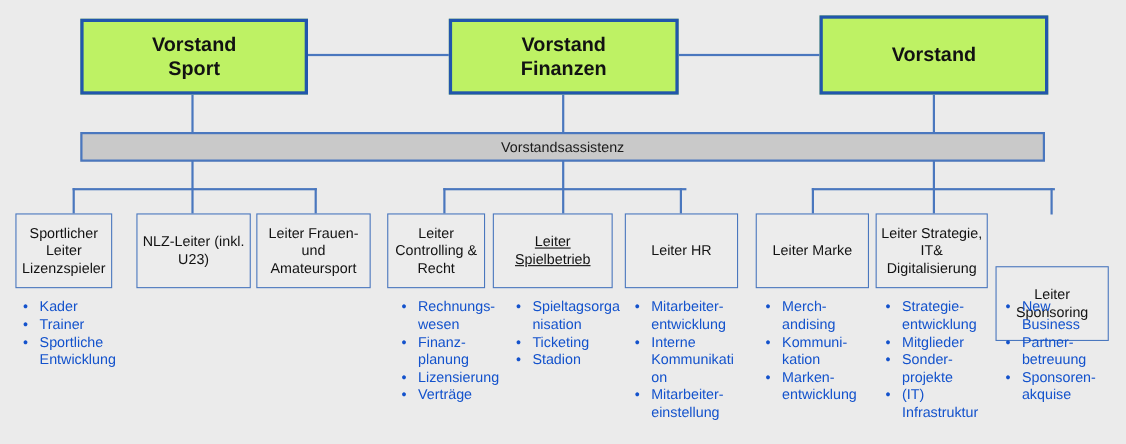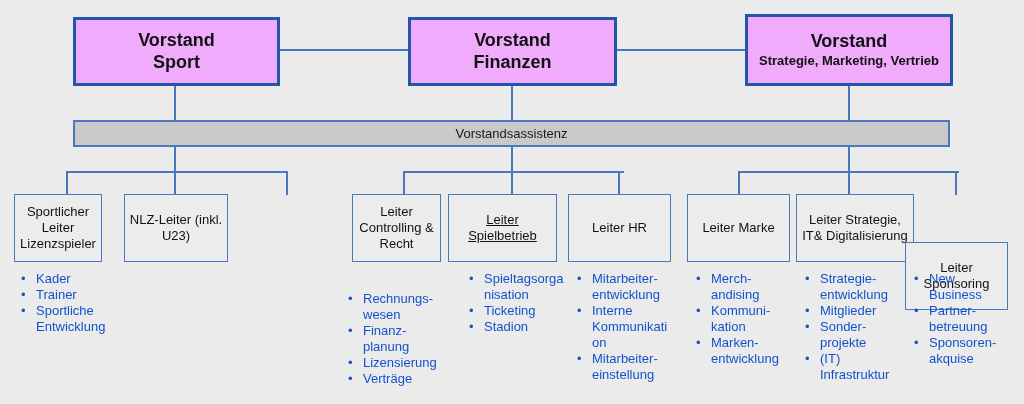--- a/index.html
+++ b/index.html
@@ -8,21 +8,21 @@
     background:#ebebeb;
     font-family:"Liberation Sans","DejaVu Sans",sans-serif;
     color:#121212;
     position:relative;
     overflow:hidden;
   }
   .stage{position:absolute;left:0;top:0;width:1024px;height:404px;}
 
   .top-box{
     position:absolute;
-    background:#f0abfc;
+    background:#bef264;
     border:3px solid #2156ac;
     box-sizing:border-box;
     display:flex;flex-direction:column;align-items:center;justify-content:center;
     text-align:center;
     line-height:1.2;
   }
   .top-box .l1{font-size:18px;font-weight:bold;}
   .top-box .l2{font-size:18px;font-weight:bold;}
   .top-box.small-sub .l2{font-size:13px;font-weight:bold;line-height:1.25;}
 
@@ -79,21 +79,20 @@
   <div class="top-box" style="left:73px;top:17px;width:207px;height:69px;">
     <span class="l1">Vorstand</span>
     <span class="l2">Sport</span>
   </div>
   <div class="top-box" style="left:408px;top:17px;width:209px;height:69px;">
     <span class="l1">Vorstand</span>
     <span class="l2">Finanzen</span>
   </div>
   <div class="top-box small-sub" style="left:745px;top:14px;width:208px;height:72px;">
     <span class="l1">Vorstand</span>
-    <span class="l2">Strategie, Marketing, Vertrieb</span>
   </div>
 
   <div class="line hline" style="left:280px;top:49px;width:128px;"></div>
   <div class="line hline" style="left:617px;top:49px;width:128px;"></div>
 
   <div class="line vline" style="left:174px;top:86px;height:34px;"></div>
   <div class="line vline" style="left:511px;top:86px;height:34px;"></div>
   <div class="line vline" style="left:848px;top:86px;height:34px;"></div>
 
   <div class="assist-bar" style="left:73px;top:120px;width:877px;height:27px;justify-content:center;">
@@ -117,46 +116,49 @@
   <div class="line vline" style="left:738px;top:171px;height:24px;"></div>
   <div class="line vline" style="left:848px;top:171px;height:24px;"></div>
   <div class="line vline" style="left:955px;top:171px;height:24px;"></div>
 
   <div class="dept-box" style="left:14px;width:88px;">
     <span>Sportlicher Leiter Lizenzspieler</span>
   </div>
   <div class="dept-box" style="left:124px;width:104px;">
     <span>NLZ-Leiter (inkl. U23)</span>
   </div>
+  <div class="dept-box" style="left:233px;width:104px;">
+    <span>Leiter Frauen- und Amateursport</span>
+  </div>
   <div class="dept-box" style="left:352px;width:89px;">
     <span>Leiter Controlling &amp; Recht</span>
   </div>
   <div class="dept-box" style="left:448px;width:109px;text-decoration:underline;">
     <span>Leiter Spielbetrieb</span>
   </div>
   <div class="dept-box" style="left:568px;width:103px;">
     <span>Leiter HR</span>
   </div>
   <div class="dept-box" style="left:687px;width:103px;text-align:center;">
     <span>Leiter Marke</span>
   </div>
-  <div class="dept-box" style="left:796px;width:118px;">
+  <div class="dept-box" style="left:796px;width:102px;">
     <span>Leiter Strategie, IT&amp; Digitalisierung</span>
   </div>
   <div class="dept-box" style="left:905px;width:103px;margin-top:48px;">
     <span>Leiter Sponsoring</span>
   </div>
 
   <div class="blist" style="left:20px;">
     <div class="item">Kader</div>
     <div class="item">Trainer</div>
     <div class="item">Sportliche Entwicklung</div>
   </div>
 
-  <div class="blist" style="left:347px;margin-top:20px;">
+  <div class="blist" style="left:364px;">
     <div class="item">Rechnungs-wesen</div>
     <div class="item">Finanz-planung</div>
     <div class="item">Lizensierung</div>
     <div class="item">Verträge</div>
   </div>
 
   <div class="blist" style="left:468px;">
     <div class="item">Spieltagsorganisation</div>
     <div class="item">Ticketing</div>
     <div class="item">Stadion</div>

